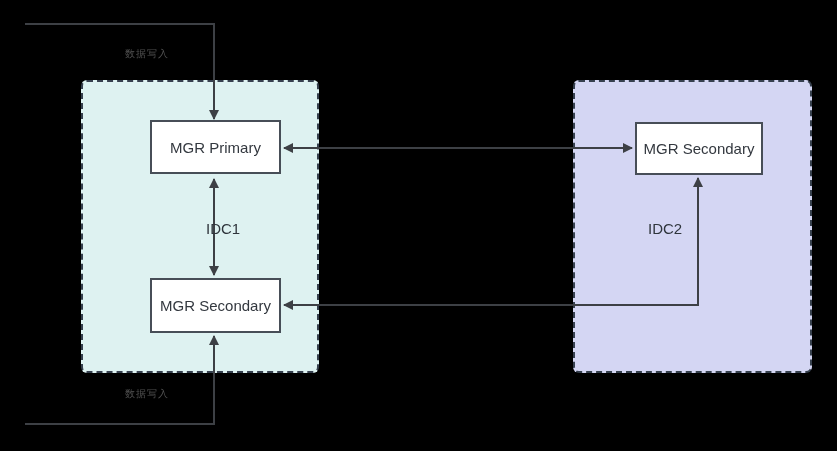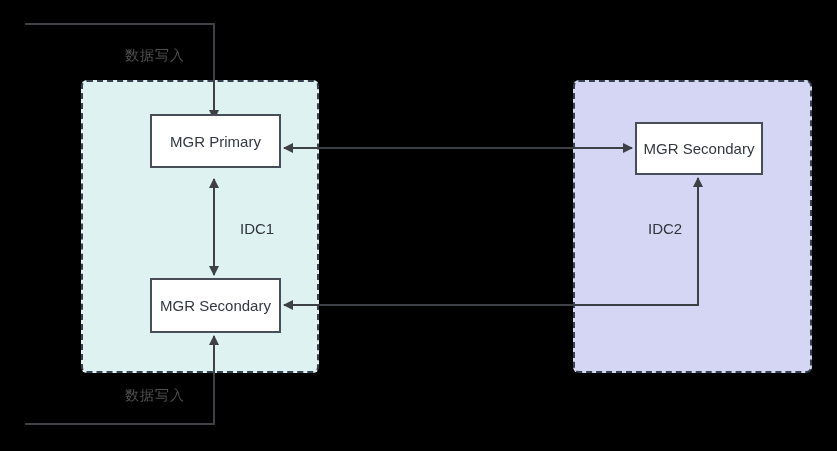--- a/index.html
+++ b/index.html
@@ -42,34 +42,34 @@
     box-sizing: border-box;
     background: #ffffff;
     border: 2px solid #474e57;
     display: flex;
     align-items: center;
     justify-content: center;
     font-size: 15px;
     color: #33383f;
     white-space: nowrap;
   }
-  .node-primary-idc1   { left: 150px; top: 114px; width: 131px; height: 54px; }
+  .node-primary-idc1   { left: 150px; top: 120px; width: 131px; height: 54px; }
   .node-secondary-idc1 { left: 150px; top: 278px; width: 131px; height: 55px; }
   .node-secondary-idc2 { left: 635px; top: 122px; width: 128px; height: 53px; }
   .zone-label {
     position: absolute;
     font-size: 15px;
     color: #2f353c;
     white-space: nowrap;
   }
-  .zone-label-idc1 { left: 240px; top: 220px; }
+  .zone-label-idc1 { left: 206px; top: 220px; }
   .zone-label-idc2 { left: 648px; top: 220px; }
   .flow-label {
     position: absolute;
-    font-size: 14px;
+    font-size: 10px;
     color: #505050;
     white-space: nowrap;
     letter-spacing: 1px;
   }
   .flow-label-top    { left: 125px; top: 47px;  }
   .flow-label-bottom { left: 125px; top: 387px; }
 </style>
 </head>
 <body>
 

